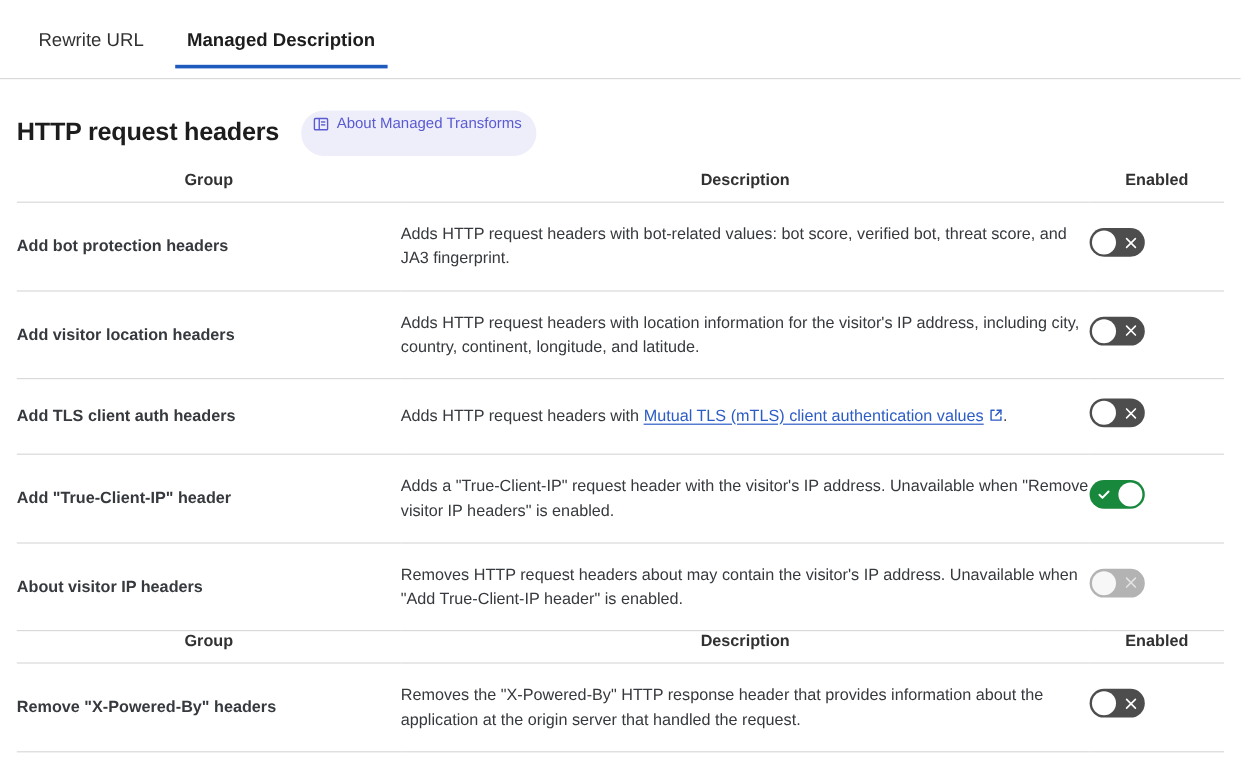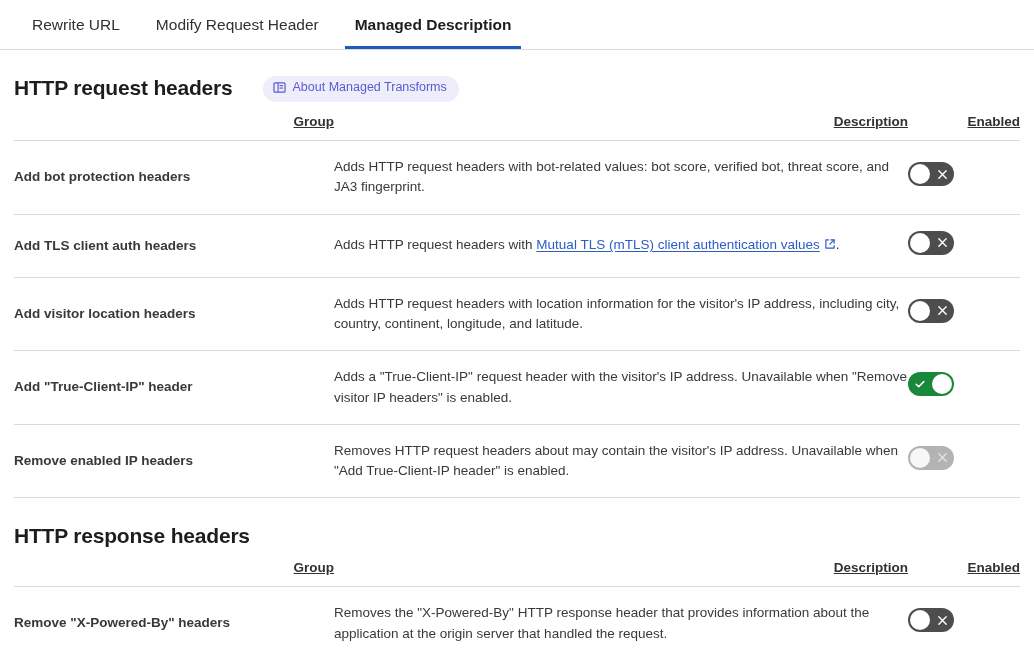--- a/index.html
+++ b/index.html
@@ -8,23 +8,23 @@
     width: 1034px; height: 653px;
     background: #ffffff;
     font-family: "Liberation Sans", sans-serif;
     color: #313131;
     overflow: hidden;
   }
 
   
   .tabbar {
     position: relative;
-    height: 50px;
+    height: 66px;
     display: flex;
-    align-items: flex-start;
+    align-items: center;
     padding: 0 0 0 14px;
   }
   .tabbar::after {
     content: "";
     position: absolute;
     left: 0; right: 0; bottom: 0;
     height: 1px;
     background: #d9d9d9;
   }
   .tab {
@@ -43,59 +43,58 @@
     position: absolute;
     left: 8px; right: 8px; bottom: 0;
     height: 3px;
     background: #1f5bbf;
   }
 
   
   .section { padding: 0 14px; }
   .section-head {
     display: flex;
-    align-items: flex-start;
-    gap: 30px;
+    align-items: center;
+    gap: 18px;
     padding-top: 26px;
     padding-bottom: 12px;
   }
   .section-title {
     font-size: 21px;
     font-weight: bold;
     color: #1d1d1d;
     letter-spacing: -0.2px;
   }
   .doc-badge {
     display: inline-flex;
     align-items: center;
     gap: 7px;
     background: #eeeefb;
     color: #5a5ad1;
     border-radius: 999px;
-    padding: 4px 12px 8px 10px;
+    padding: 4px 12px 20px 10px;
     font-size: 12.5px;
     cursor: pointer;
     white-space: nowrap;
   }
   .doc-badge svg { display: block; }
 
   
   table.mt {
     width: 100%;
     border-collapse: collapse;
     table-layout: fixed;
   }
   table.mt th {
-    text-align: right;
+    text-align: center;
     font-size: 13.5px;
     font-weight: bold;
     color: #313131;
     padding: 0 0 11px 0;
     border-bottom: 1px solid #d9d9d9;
-    text-decoration: underline;
   }
   table.mt td {
     font-size: 13.5px;
     color: #36393d;
     padding: 16px 0;
     border-bottom: 1px solid #d9d9d9;
     vertical-align: middle;
     line-height: 1.5;
   }
   .col-group { width: 320px; padding-left: 0; }
@@ -148,21 +147,20 @@
   .toggle.on .knob { left: auto; right: 2px; }
   .toggle.on .mark { right: auto; left: 0; }
   .toggle.disabled { background: #b3b3b3; cursor: default; }
   .toggle.disabled .knob { background: #f7f7f7; }
 </style>
 </head>
 <body>
 
 <div class="tabbar">
   <div class="tab">Rewrite URL</div>
-  <div class="tab">Modify Request Header</div>
   <div class="tab active">Managed Description</div>
 </div>
 
 <div class="section">
   <div class="section-head">
     <div class="section-title">HTTP request headers</div>
     <div class="doc-badge">
       <span>
         <svg width="13" height="13" viewBox="0 0 16 16" fill="none">
           <rect x="1.2" y="2.2" width="13.6" height="11.6" rx="1.2" stroke="#5a5ad1" stroke-width="1.5"></rect>
@@ -193,90 +191,87 @@
             <span class="mark">
               <svg width="11" height="11" viewBox="0 0 12 12">
                   <path d="M2 2 L10 10 M10 2 L2 10" stroke="#ffffff" stroke-width="1.5" stroke-linecap="round"></path>
                 </svg>
             </span>
           </span>
         </td>
       </tr>
 
       <tr>
+        <td class="col-group cell-group">Add visitor location headers</td>
+        <td class="col-desc">Adds HTTP request headers with location information for the visitor's IP address, including city, country, continent, longitude, and latitude.</td>
+        <td class="col-en">
+          <span class="toggle">
+            <span class="knob"></span>
+            <span class="mark">
+              <svg width="11" height="11" viewBox="0 0 12 12">
+                  <path d="M2 2 L10 10 M10 2 L2 10" stroke="#ffffff" stroke-width="1.5" stroke-linecap="round"></path>
+                </svg>
+            </span>
+          </span>
+        </td>
+      </tr>
+
+      <tr>
         <td class="col-group cell-group">Add TLS client auth headers</td>
         <td class="col-desc"><span>Adds HTTP request headers with </span><a class="ext" href="#">Mutual TLS (mTLS) client authentication values</a><span class="ext-icon"><svg width="12" height="12" viewBox="0 0 14 14" fill="none">
                 <path d="M5.2 2.2 H2.2 V11.8 H11.8 V8.8" stroke="#2c5cc5" stroke-width="1.4" stroke-linecap="round" stroke-linejoin="round"></path>
                 <path d="M8 2.2 H11.8 V6" stroke="#2c5cc5" stroke-width="1.4" stroke-linecap="round" stroke-linejoin="round"></path>
                 <path d="M11.8 2.2 L6.8 7.2" stroke="#2c5cc5" stroke-width="1.4" stroke-linecap="round"></path>
               </svg></span><span>.</span></td>
         <td class="col-en">
           <span class="toggle">
             <span class="knob"></span>
             <span class="mark">
               <svg width="11" height="11" viewBox="0 0 12 12">
                   <path d="M2 2 L10 10 M10 2 L2 10" stroke="#ffffff" stroke-width="1.5" stroke-linecap="round"></path>
                 </svg>
             </span>
           </span>
         </td>
       </tr>
 
       <tr>
-        <td class="col-group cell-group">Add visitor location headers</td>
-        <td class="col-desc">Adds HTTP request headers with location information for the visitor's IP address, including city, country, continent, longitude, and latitude.</td>
-        <td class="col-en">
-          <span class="toggle">
-            <span class="knob"></span>
-            <span class="mark">
-              <svg width="11" height="11" viewBox="0 0 12 12">
-                  <path d="M2 2 L10 10 M10 2 L2 10" stroke="#ffffff" stroke-width="1.5" stroke-linecap="round"></path>
-                </svg>
-            </span>
-          </span>
-        </td>
-      </tr>
-
-      <tr>
         <td class="col-group cell-group">Add "True-Client-IP" header</td>
         <td class="col-desc">Adds a "True-Client-IP" request header with the visitor's IP address. Unavailable when "Remove visitor IP headers" is enabled.</td>
         <td class="col-en">
           <span class="toggle on">
             <span class="knob"></span>
             <span class="mark">
               <svg width="12" height="12" viewBox="0 0 12 12">
                   <path d="M2.2 6.3 L4.7 8.8 L9.8 3.6" stroke="#ffffff" stroke-width="1.6" fill="none" stroke-linecap="round" stroke-linejoin="round"></path>
                 </svg>
             </span>
           </span>
         </td>
       </tr>
 
       <tr>
-        <td class="col-group cell-group">Remove enabled IP headers</td>
+        <td class="col-group cell-group">About visitor IP headers</td>
         <td class="col-desc">Removes HTTP request headers about may contain the visitor's IP address. Unavailable when "Add True-Client-IP header" is enabled.</td>
         <td class="col-en">
           <span class="toggle disabled">
             <span class="knob"></span>
             <span class="mark">
               <svg width="11" height="11" viewBox="0 0 12 12">
                   <path d="M2 2 L10 10 M10 2 L2 10" stroke="#e2e2e2" stroke-width="1.5" stroke-linecap="round"></path>
                 </svg>
             </span>
           </span>
         </td>
       </tr>
     </tbody>
   </table>
 </div>
 
 <div class="section">
-  <div class="section-head">
-    <div class="section-title">HTTP response headers</div>
-  </div>
 
   <table class="mt">
     <thead>
       <tr>
         <th class="col-group">Group</th>
         <th class="col-desc">Description</th>
         <th class="col-en">Enabled</th>
       </tr>
     </thead>
     <tbody>

